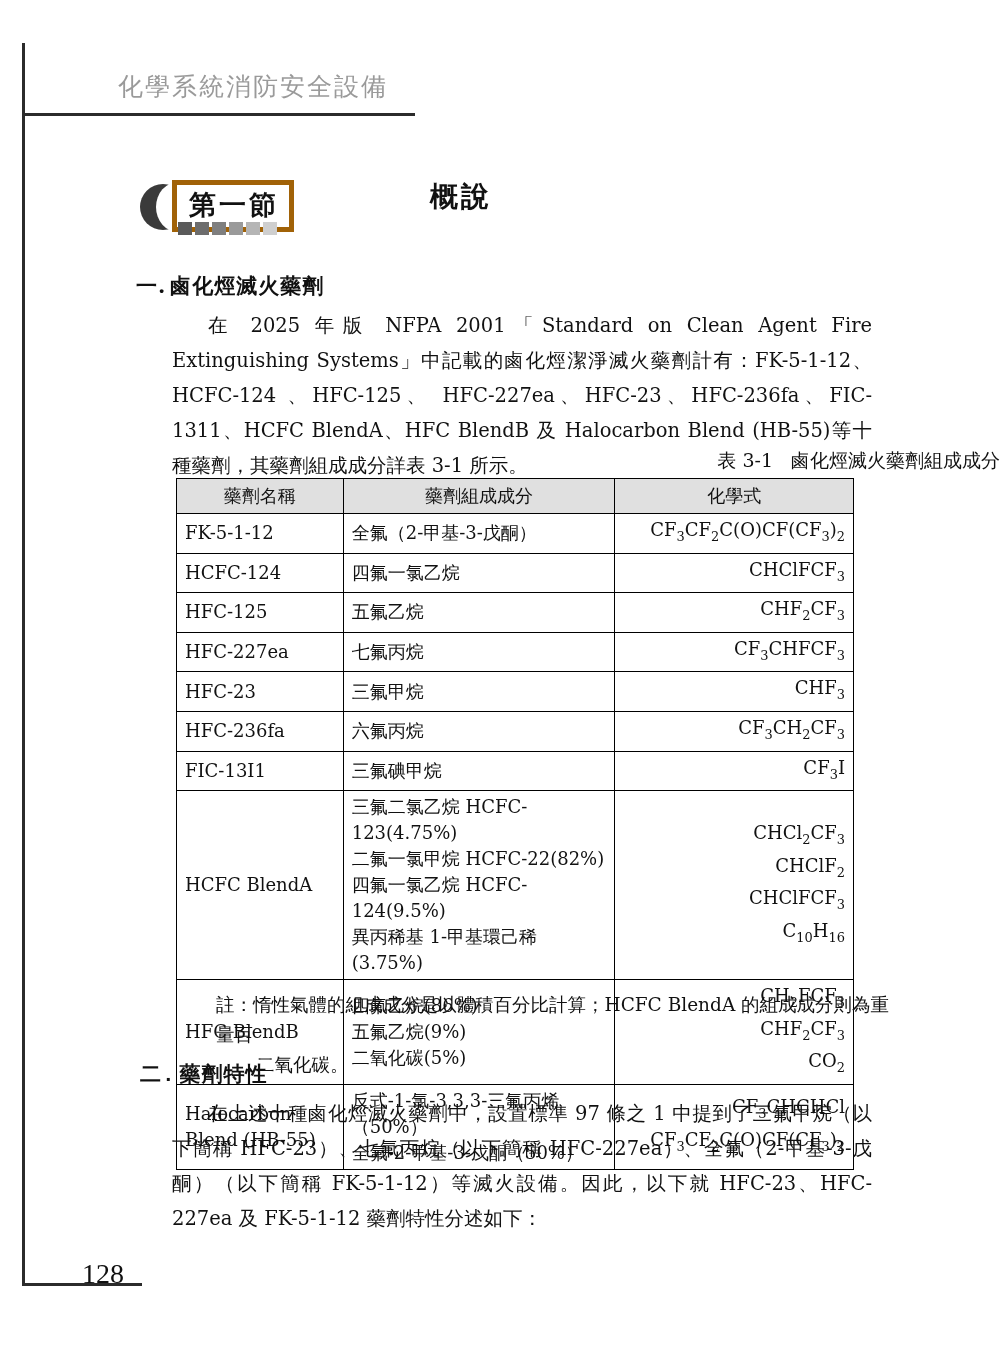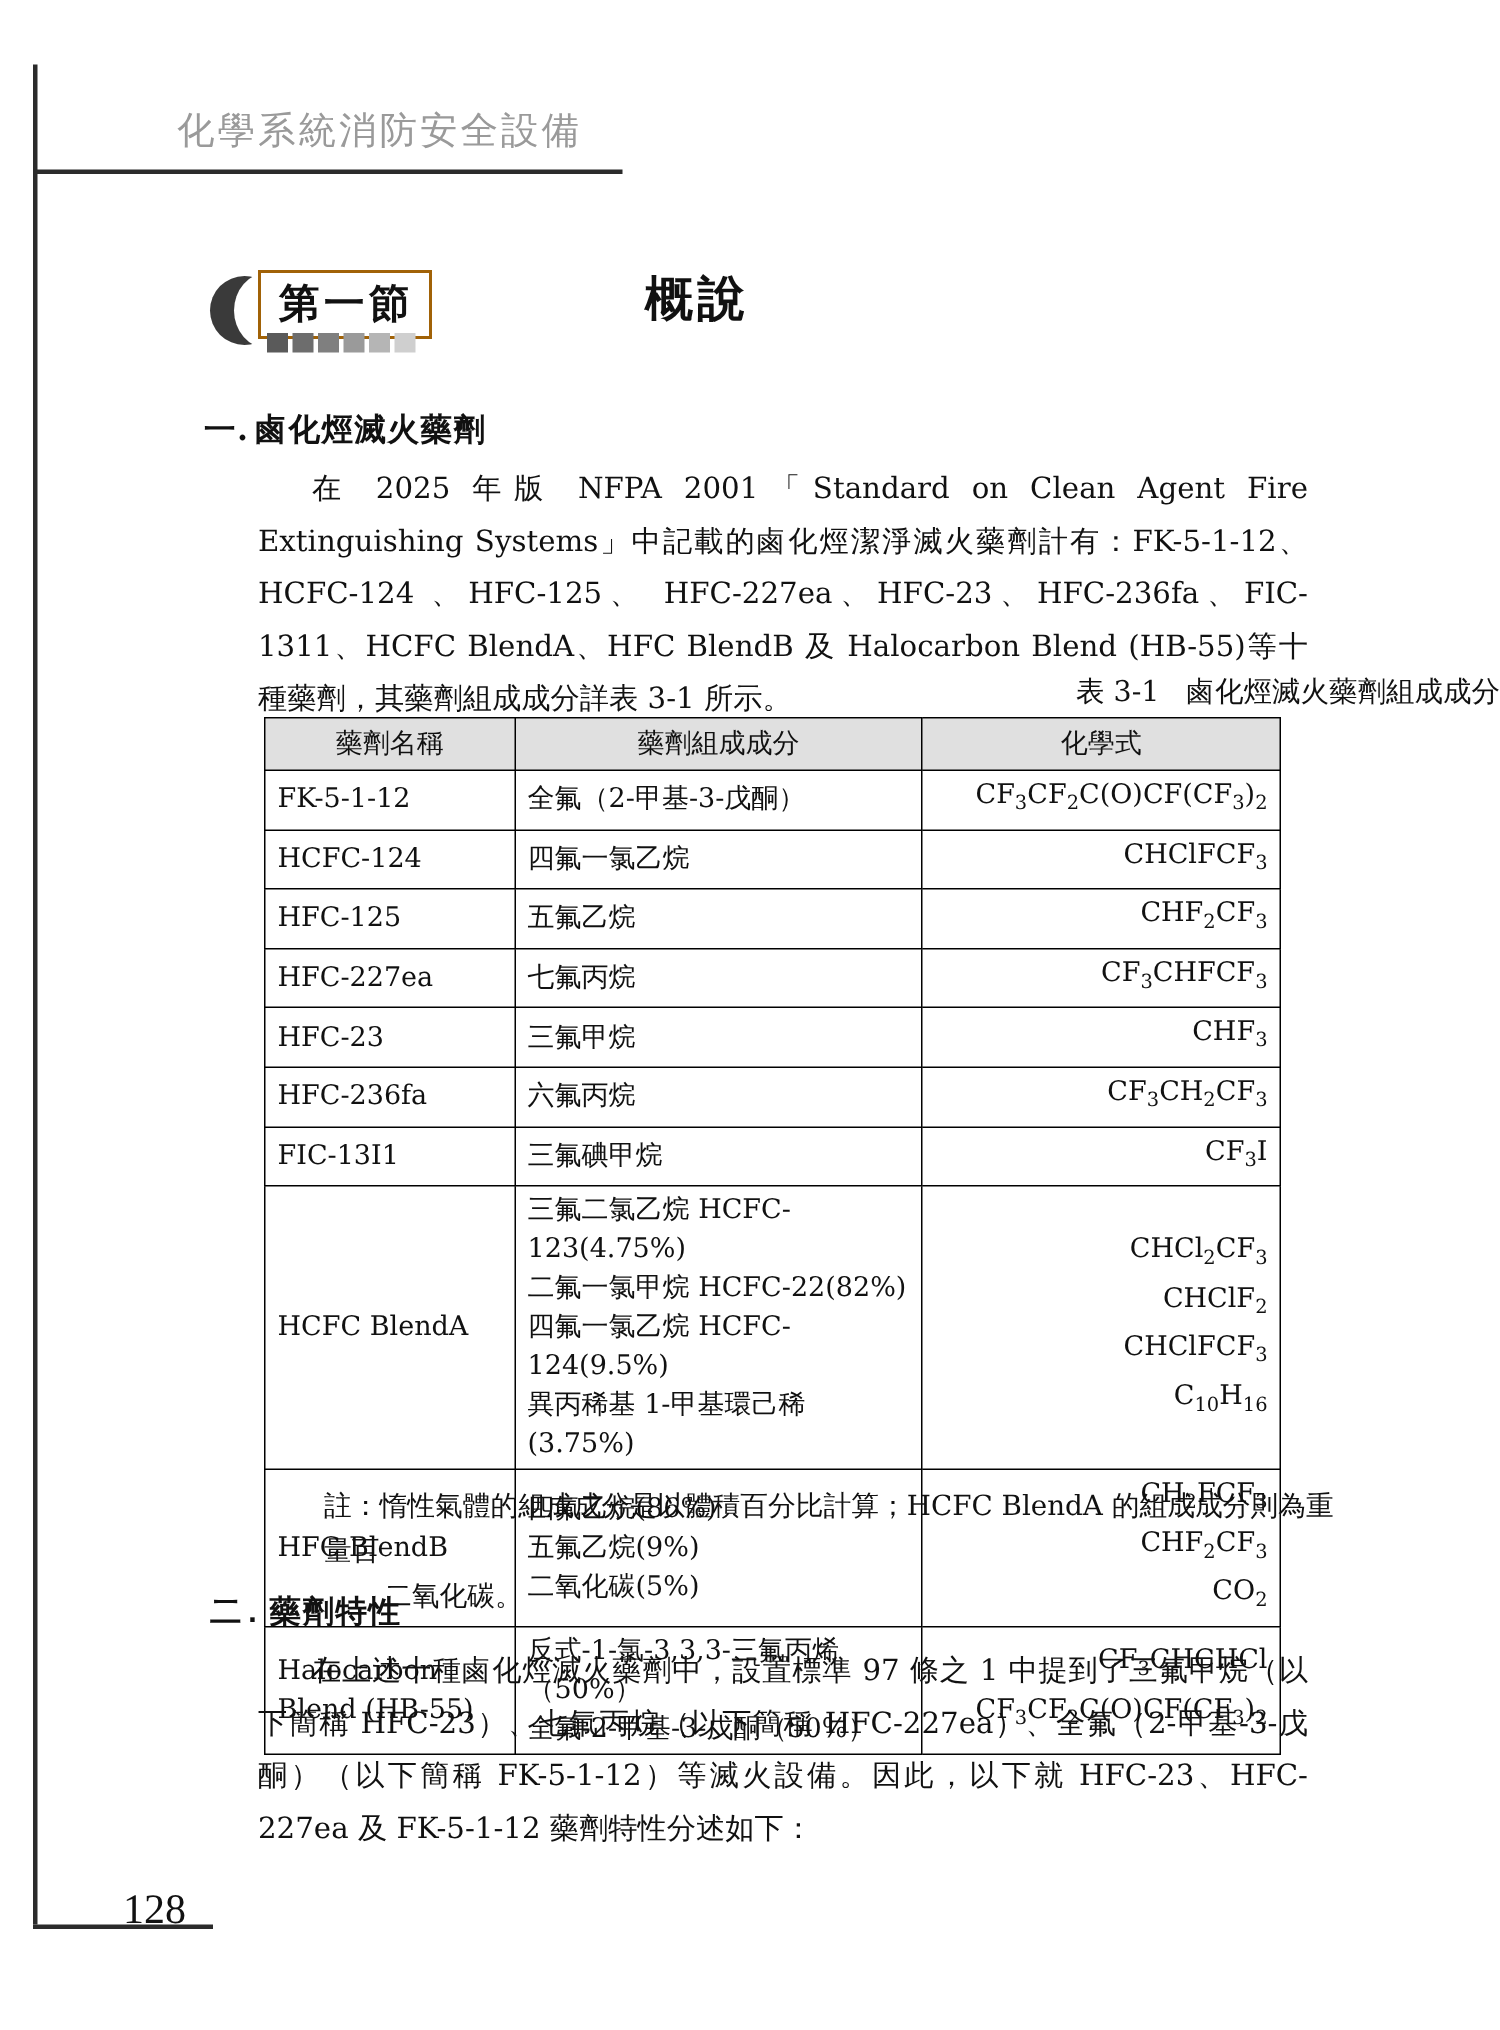--- a/index.html
+++ b/index.html
@@ -92,21 +92,21 @@
     width: 44px;
     height: 50px;
     border-radius: 50%;
     background: #ffffff;
   }
   .banner-box {
     position: absolute;
     left: 32px;
     top: 2px;
     padding: 2px 10px 4px 12px;
-    border: 2px solid #a16207;
+    border: 5px solid #a16207;
     background: #ffffff;
     font-size: 27px;
     font-weight: bold;
     letter-spacing: 3px;
     font-family: "DejaVu Serif", serif;
   }
   .banner-blocks {
     position: absolute;
     left: 38px;
     top: 44px;
@@ -122,21 +122,21 @@
   .banner-blocks i:nth-child(1) { background: #5a5a5a; }
   .banner-blocks i:nth-child(2) { background: #6d6d6d; }
   .banner-blocks i:nth-child(3) { background: #7f7f7f; }
   .banner-blocks i:nth-child(4) { background: #9a9a9a; }
   .banner-blocks i:nth-child(5) { background: #b5b5b5; }
   .banner-blocks i:nth-child(6) { background: #cfcfcf; }
   .banner-title {
     position: absolute;
     left: 290px;
     top: 0px;
-    font-size: 32px;
+    font-size: 28px;
     font-weight: bold;
     letter-spacing: 3px;
     font-family: "DejaVu Serif", serif;
   }
 
   
   .h2 {
     position: absolute;
     font-size: 21px;
     font-weight: bold;

